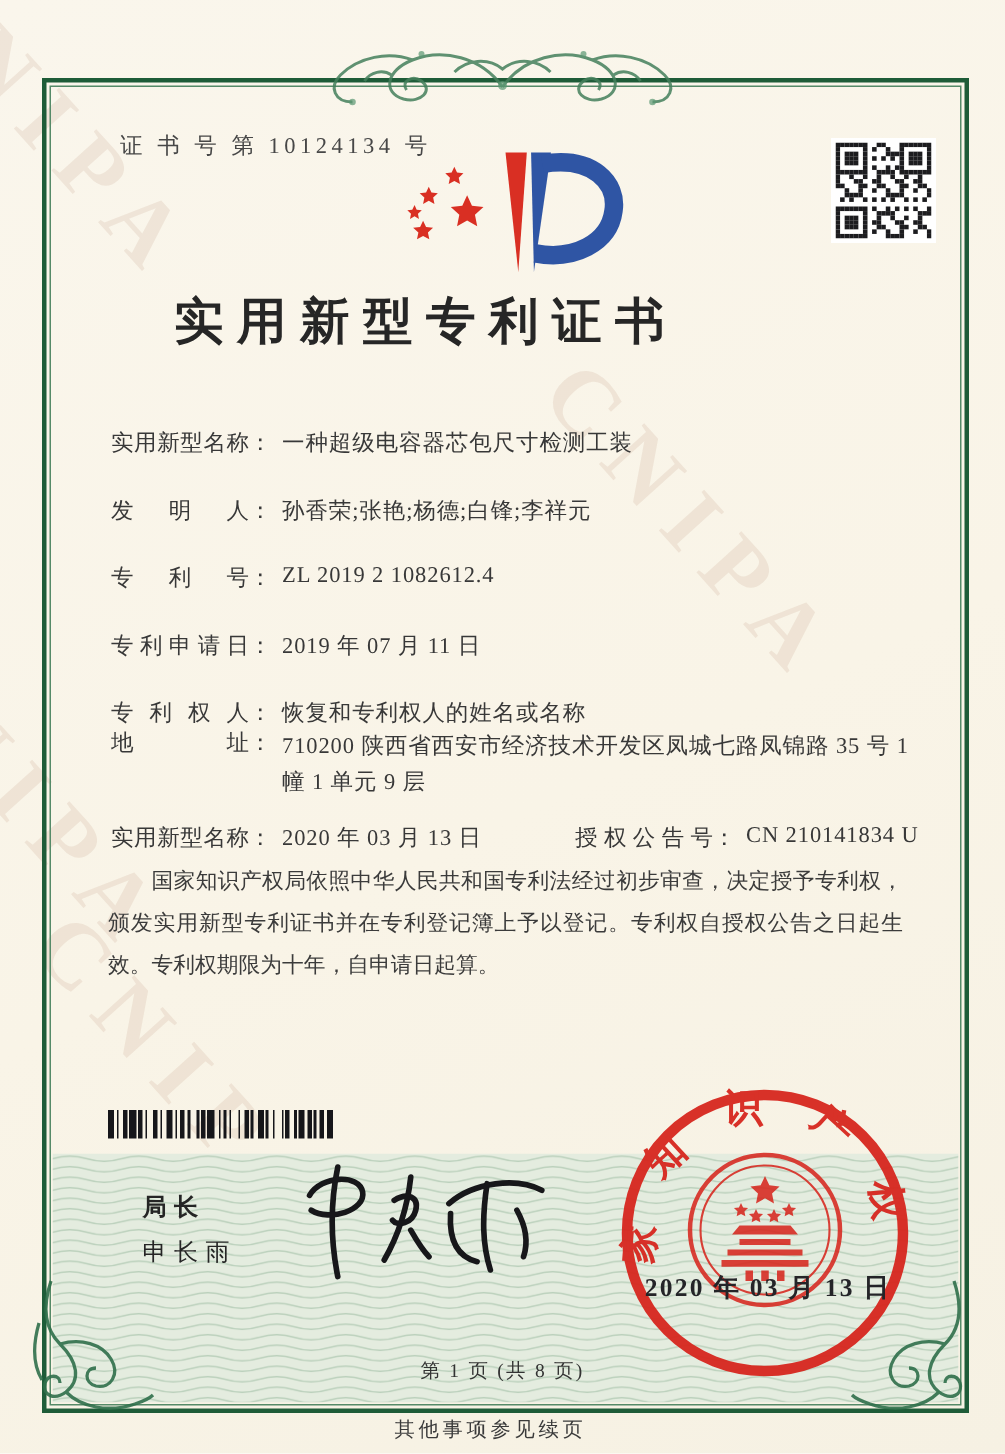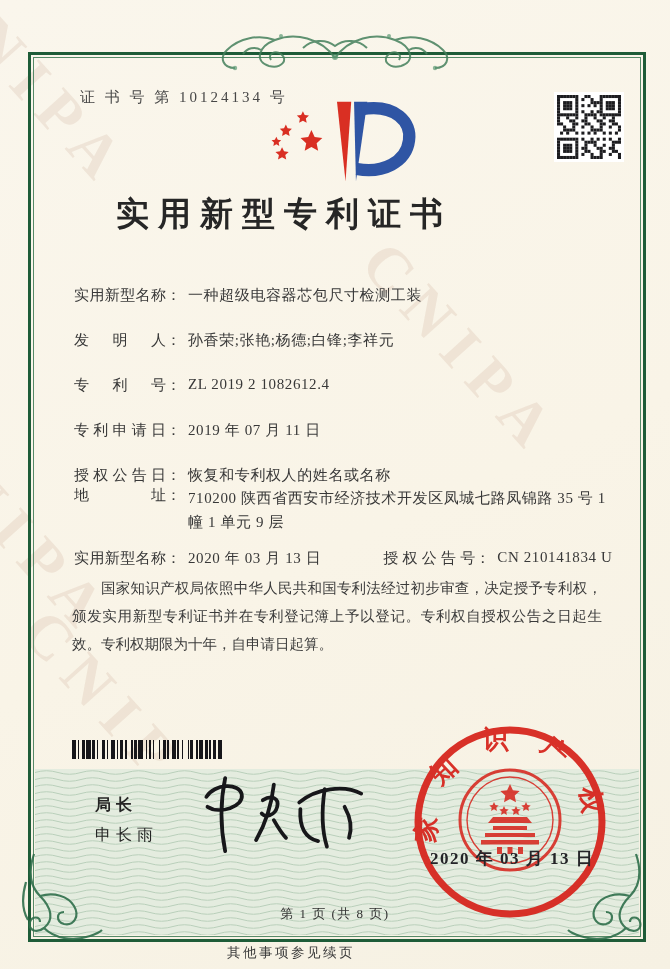--- a/index.html
+++ b/index.html
@@ -57,21 +57,21 @@
     font-size:16px;letter-spacing:5px;color:#252525;font-weight:500;}
   .sig-script{position:absolute;left:192px;top:768px;width:188px;height:102px;z-index:3;}
   
   .seal{position:absolute;left:410px;top:722px;width:200px;height:200px;z-index:4;opacity:0.94;}
   .seal-date{
     position:absolute;left:402px;top:847px;width:220px;text-align:center;z-index:5;
     font-size:17px;font-weight:600;letter-spacing:1.5px;color:#242428;
   }
   
   .page-num{position:absolute;left:0;top:905px;width:670px;text-align:center;font-size:13px;letter-spacing:1.5px;color:#333;z-index:3;}
-  .cont-note{position:absolute;left:0;top:944px;width:582px;text-align:center;font-size:13.5px;letter-spacing:2.5px;color:#3a3a3a;z-index:3;}
+  .cont-note{position:absolute;left:0;top:944px;width:582px;text-align:center;font-size:13.5px;letter-spacing:2.5px;color:#3a3a3a;z-index:3;padding-left:36px;}
 </style>
 </head>
 <body>
 
 <span class="wm" style="left:-30px;top:-40px;">CNIPA</span>
 <span class="wm" style="left:400px;top:228px;">CNIPA</span>
 <span class="wm" style="left:-48px;top:408px;">CNIPA</span>
 <span class="wm" style="left:60px;top:596px;">CNIPA</span>
 
 <div class="frame">
@@ -358,21 +358,21 @@
 <div class="frow" style="top:331px;">
   <span class="flabel">发明人</span><span class="fcolon">：</span><span class="fvalue">孙香荣;张艳;杨德;白锋;李祥元</span>
 </div>
 <div class="frow" style="top:376px;">
   <span class="flabel">专利号</span><span class="fcolon">：</span><span class="fvalue">ZL 2019 2 1082612.4</span>
 </div>
 <div class="frow" style="top:421px;">
   <span class="flabel">专利申请日</span><span class="fcolon">：</span><span class="fvalue">2019 年 07 月 11 日</span>
 </div>
 <div class="frow" style="top:466px;">
-  <span class="flabel">授权公告日</span><span class="fcolon">：</span><span class="fvalue">恢复和专利权人的姓名或名称</span>
+  <span class="flabel">专利权人</span><span class="fcolon">：</span><span class="fvalue">恢复和专利权人的姓名或名称</span>
 </div>
 <div class="frow" style="top:486px;">
   <span class="flabel">地址</span><span class="fcolon">：</span><span class="fvalue wrap">710200 陕西省西安市经济技术开发区凤城七路凤锦路 35 号 1 幢 1 单元 9 层</span>
 </div>
 <div class="frow" style="top:549px;">
   <span class="flabel">实用新型名称</span><span class="fcolon">：</span><span class="fvalue">2020 年 03 月 13 日</span><span class="pair2"></span><span class="flabel">授权公告号</span><span class="fcolon">：</span><span class="fvalue">CN 210141834 U</span>
 </div>
 
 <div class="legal">
   <p>国家知识产权局依照中华人民共和国专利法经过初步审查，决定授予专利权，颁发实用新型专利证书并在专利登记簿上予以登记。专利权自授权公告之日起生效。专利权期限为十年，自申请日起算。</p>

